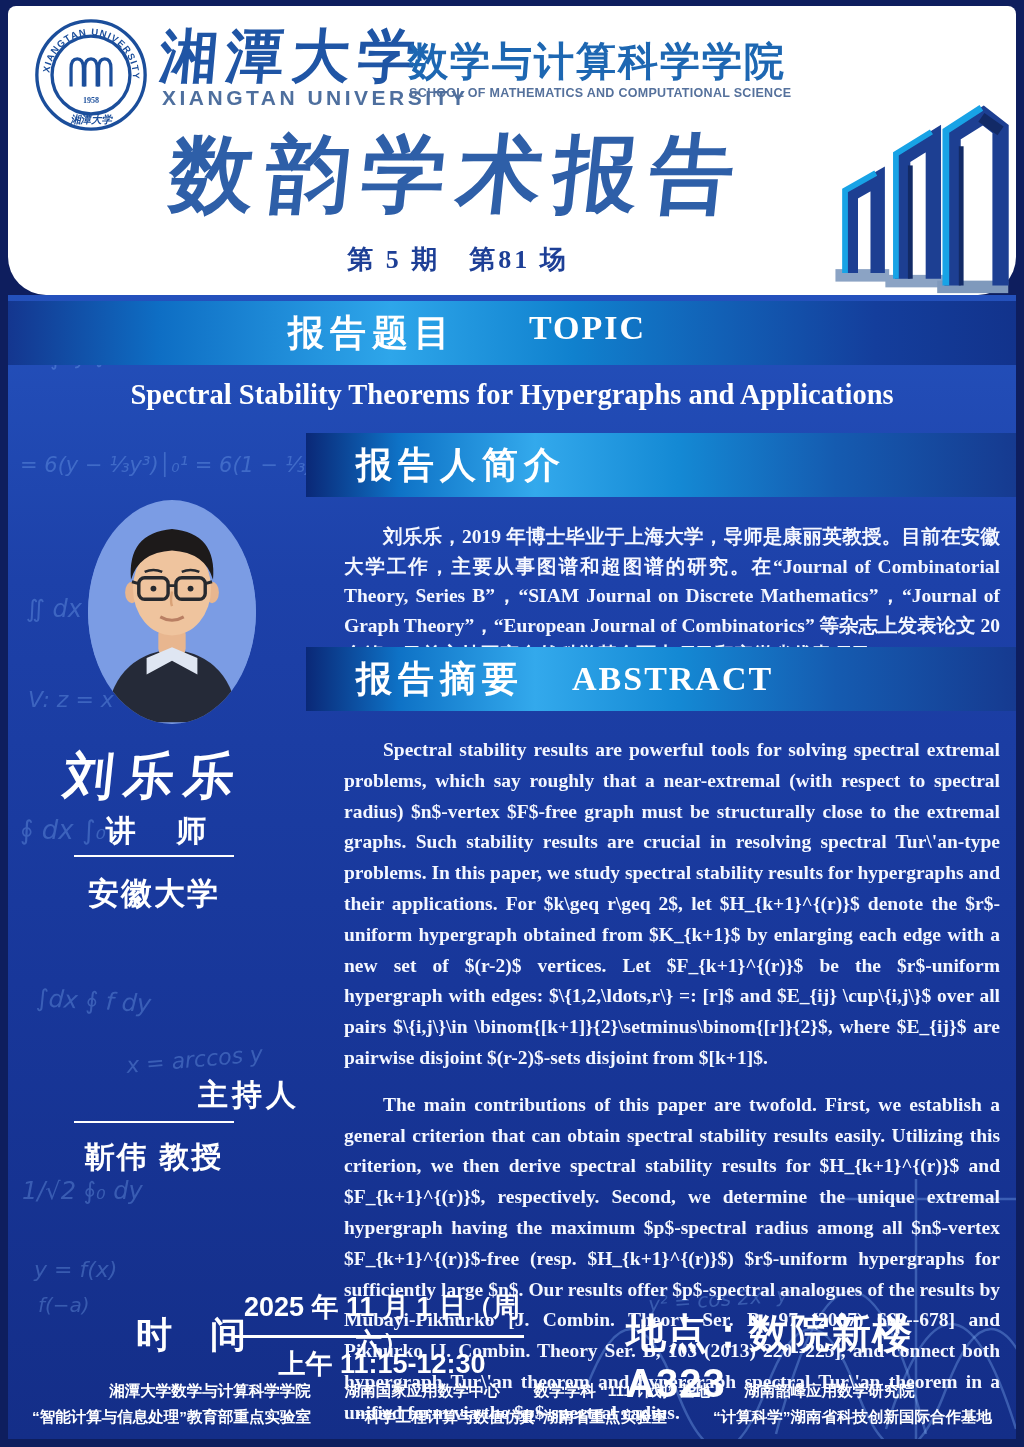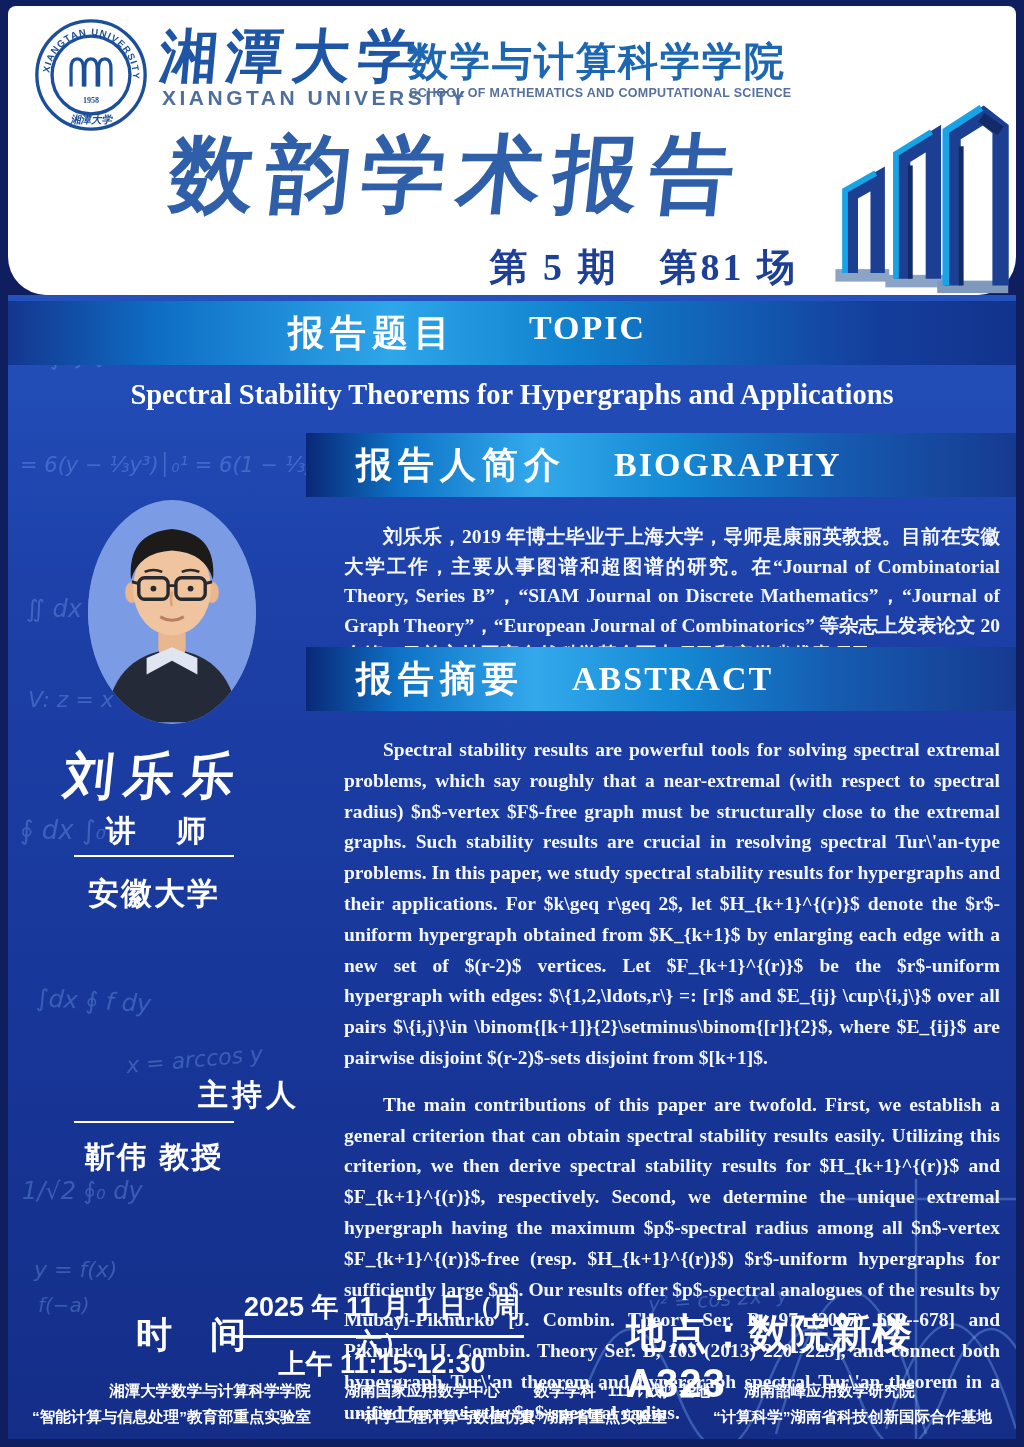--- a/index.html
+++ b/index.html
@@ -10,21 +10,21 @@
   
   .header-card{position:absolute;left:8px;top:6px;width:1008px;height:289px;background:#ffffff;
                border-radius:8px 8px 38px 38px;}
   .uni-cn{left:152px;top:12px;font-size:58px;font-weight:800;color:#1f55a5;letter-spacing:8px;
           transform:skewX(-5deg);}
   .uni-en{left:154px;top:80px;font-size:21px;font-weight:700;color:#4e6f9e;letter-spacing:3.5px;}
   .school-cn{left:400px;top:28px;font-size:40px;font-weight:800;color:#1d67b2;letter-spacing:2px;}
   .school-en{left:401px;top:80px;font-size:12.5px;font-weight:700;color:#55719c;letter-spacing:0.3px;}
   .series-title{left:110px;top:112px;width:680px;text-align:center;font-size:84px;font-weight:800;
                 color:#2e5fa8;letter-spacing:12px;transform:skewX(-6deg);}
-  .session{left:110px;top:236px;width:680px;text-align:right;font-size:38px;font-weight:700;
+  .session{left:110px;top:236px;width:680px;text-align:center;font-size:26px;font-weight:700;
            color:#1d3f96;letter-spacing:3px;font-family:"Liberation Serif",serif;}
   .building{right:2px;bottom:-8px;}
 
   
   .body-blue{position:absolute;left:8px;top:295px;width:1008px;height:1144px;overflow:hidden;
              background:linear-gradient(180deg,#2451bc 0%,#1d41a9 25%,#18379a 60%,#142e88 100%);}
   .doodle{position:absolute;color:rgba(140,190,255,0.30);font-style:italic;
           font-family:"DejaVu Sans",sans-serif;white-space:nowrap;}
 
   .banner{position:absolute;display:flex;align-items:center;}
@@ -150,21 +150,20 @@
     <div class="banner topic-banner">
       <div class="inner">
         <span class="banner-cn">报告题目</span>
         <span class="banner-en">TOPIC</span>
       </div>
     </div>
     <div class="abs topic-title">Spectral Stability Theorems for Hypergraphs and Applications</div>
 
     <div class="banner side-banner bio-banner">
       <span class="banner-cn">报告人简介</span>
-      <span class="banner-en">BIOGRAPHY</span>
     </div>
     <div class="abs serif-block bio-text">
       <p>刘乐乐，2019 年博士毕业于上海大学，导师是康丽英教授。目前在安徽大学工作，主要从事图谱和超图谱的研究。在“Journal of Combinatorial Theory, Series B”，“SIAM Journal on Discrete Mathematics”，“Journal of Graph Theory”，“European Journal of Combinatorics” 等杂志上发表论文 20 余篇。目前主持国家自然科学基金面上项目和安徽省优青项目。</p>
     </div>
 
     <div class="banner side-banner abs-banner">
       <span class="banner-cn">报告摘要</span>
       <span class="banner-en">ABSTRACT</span>
     </div>
     <div class="abs serif-block abstract-text">

